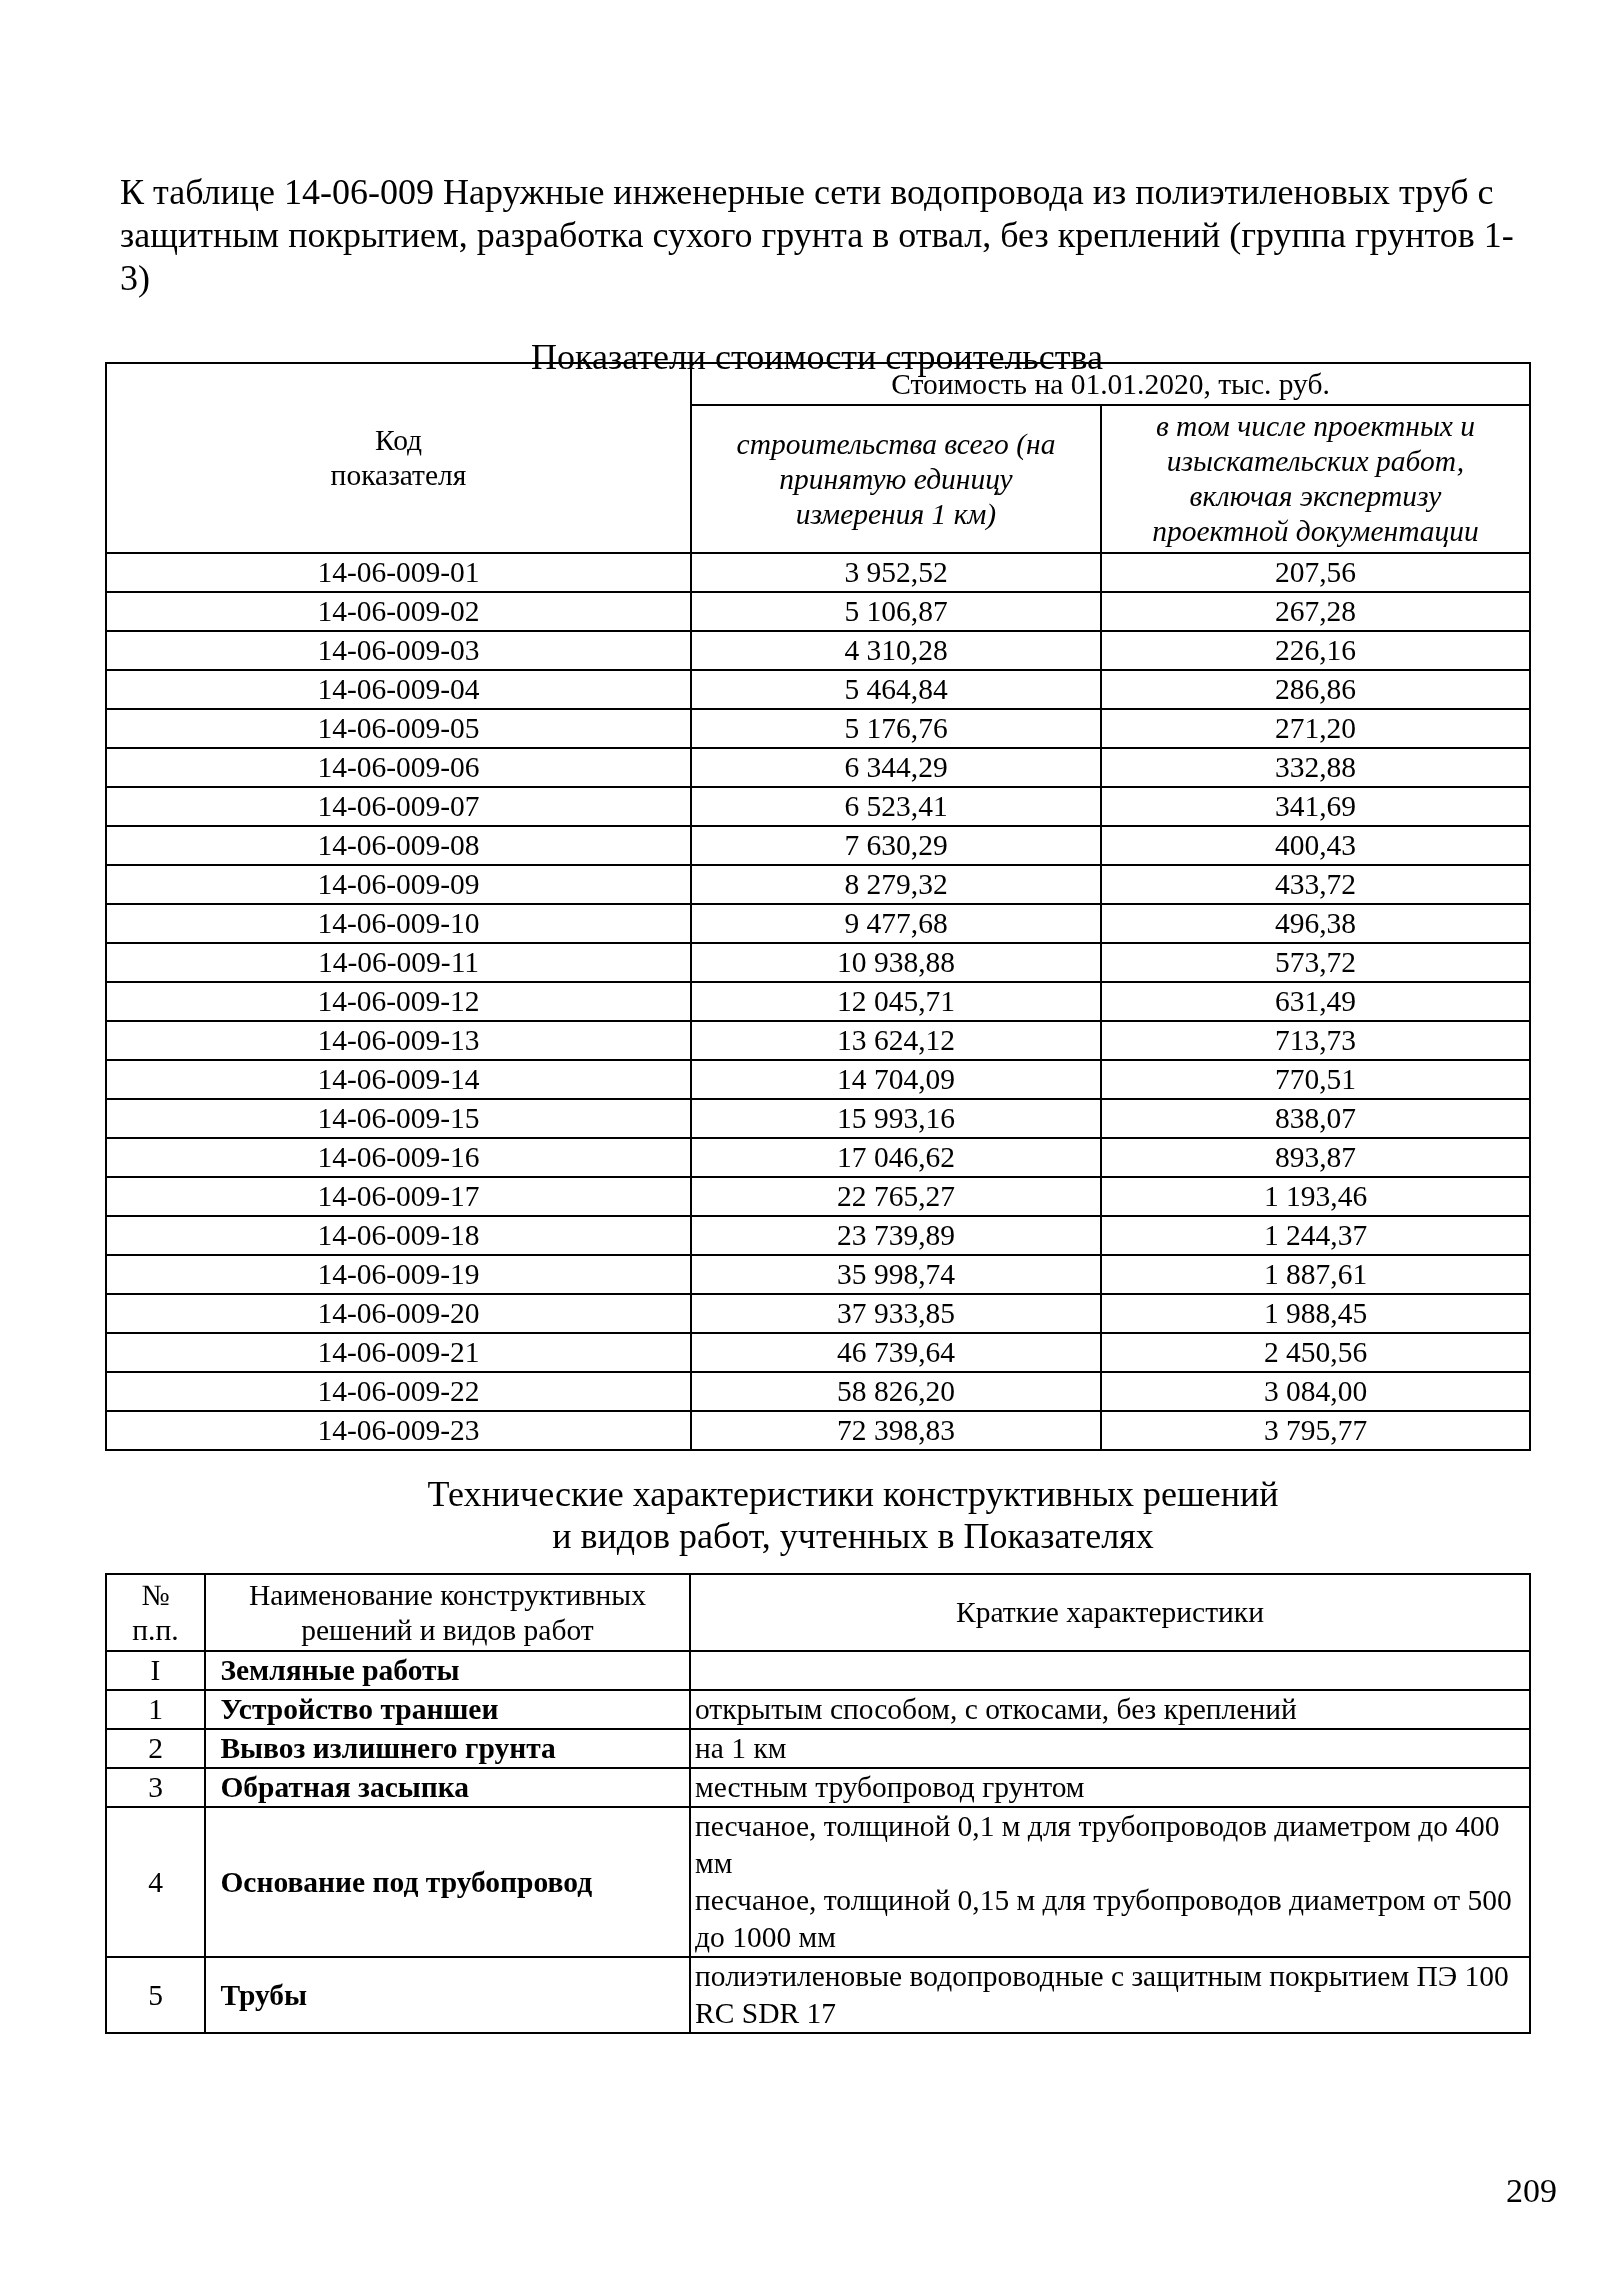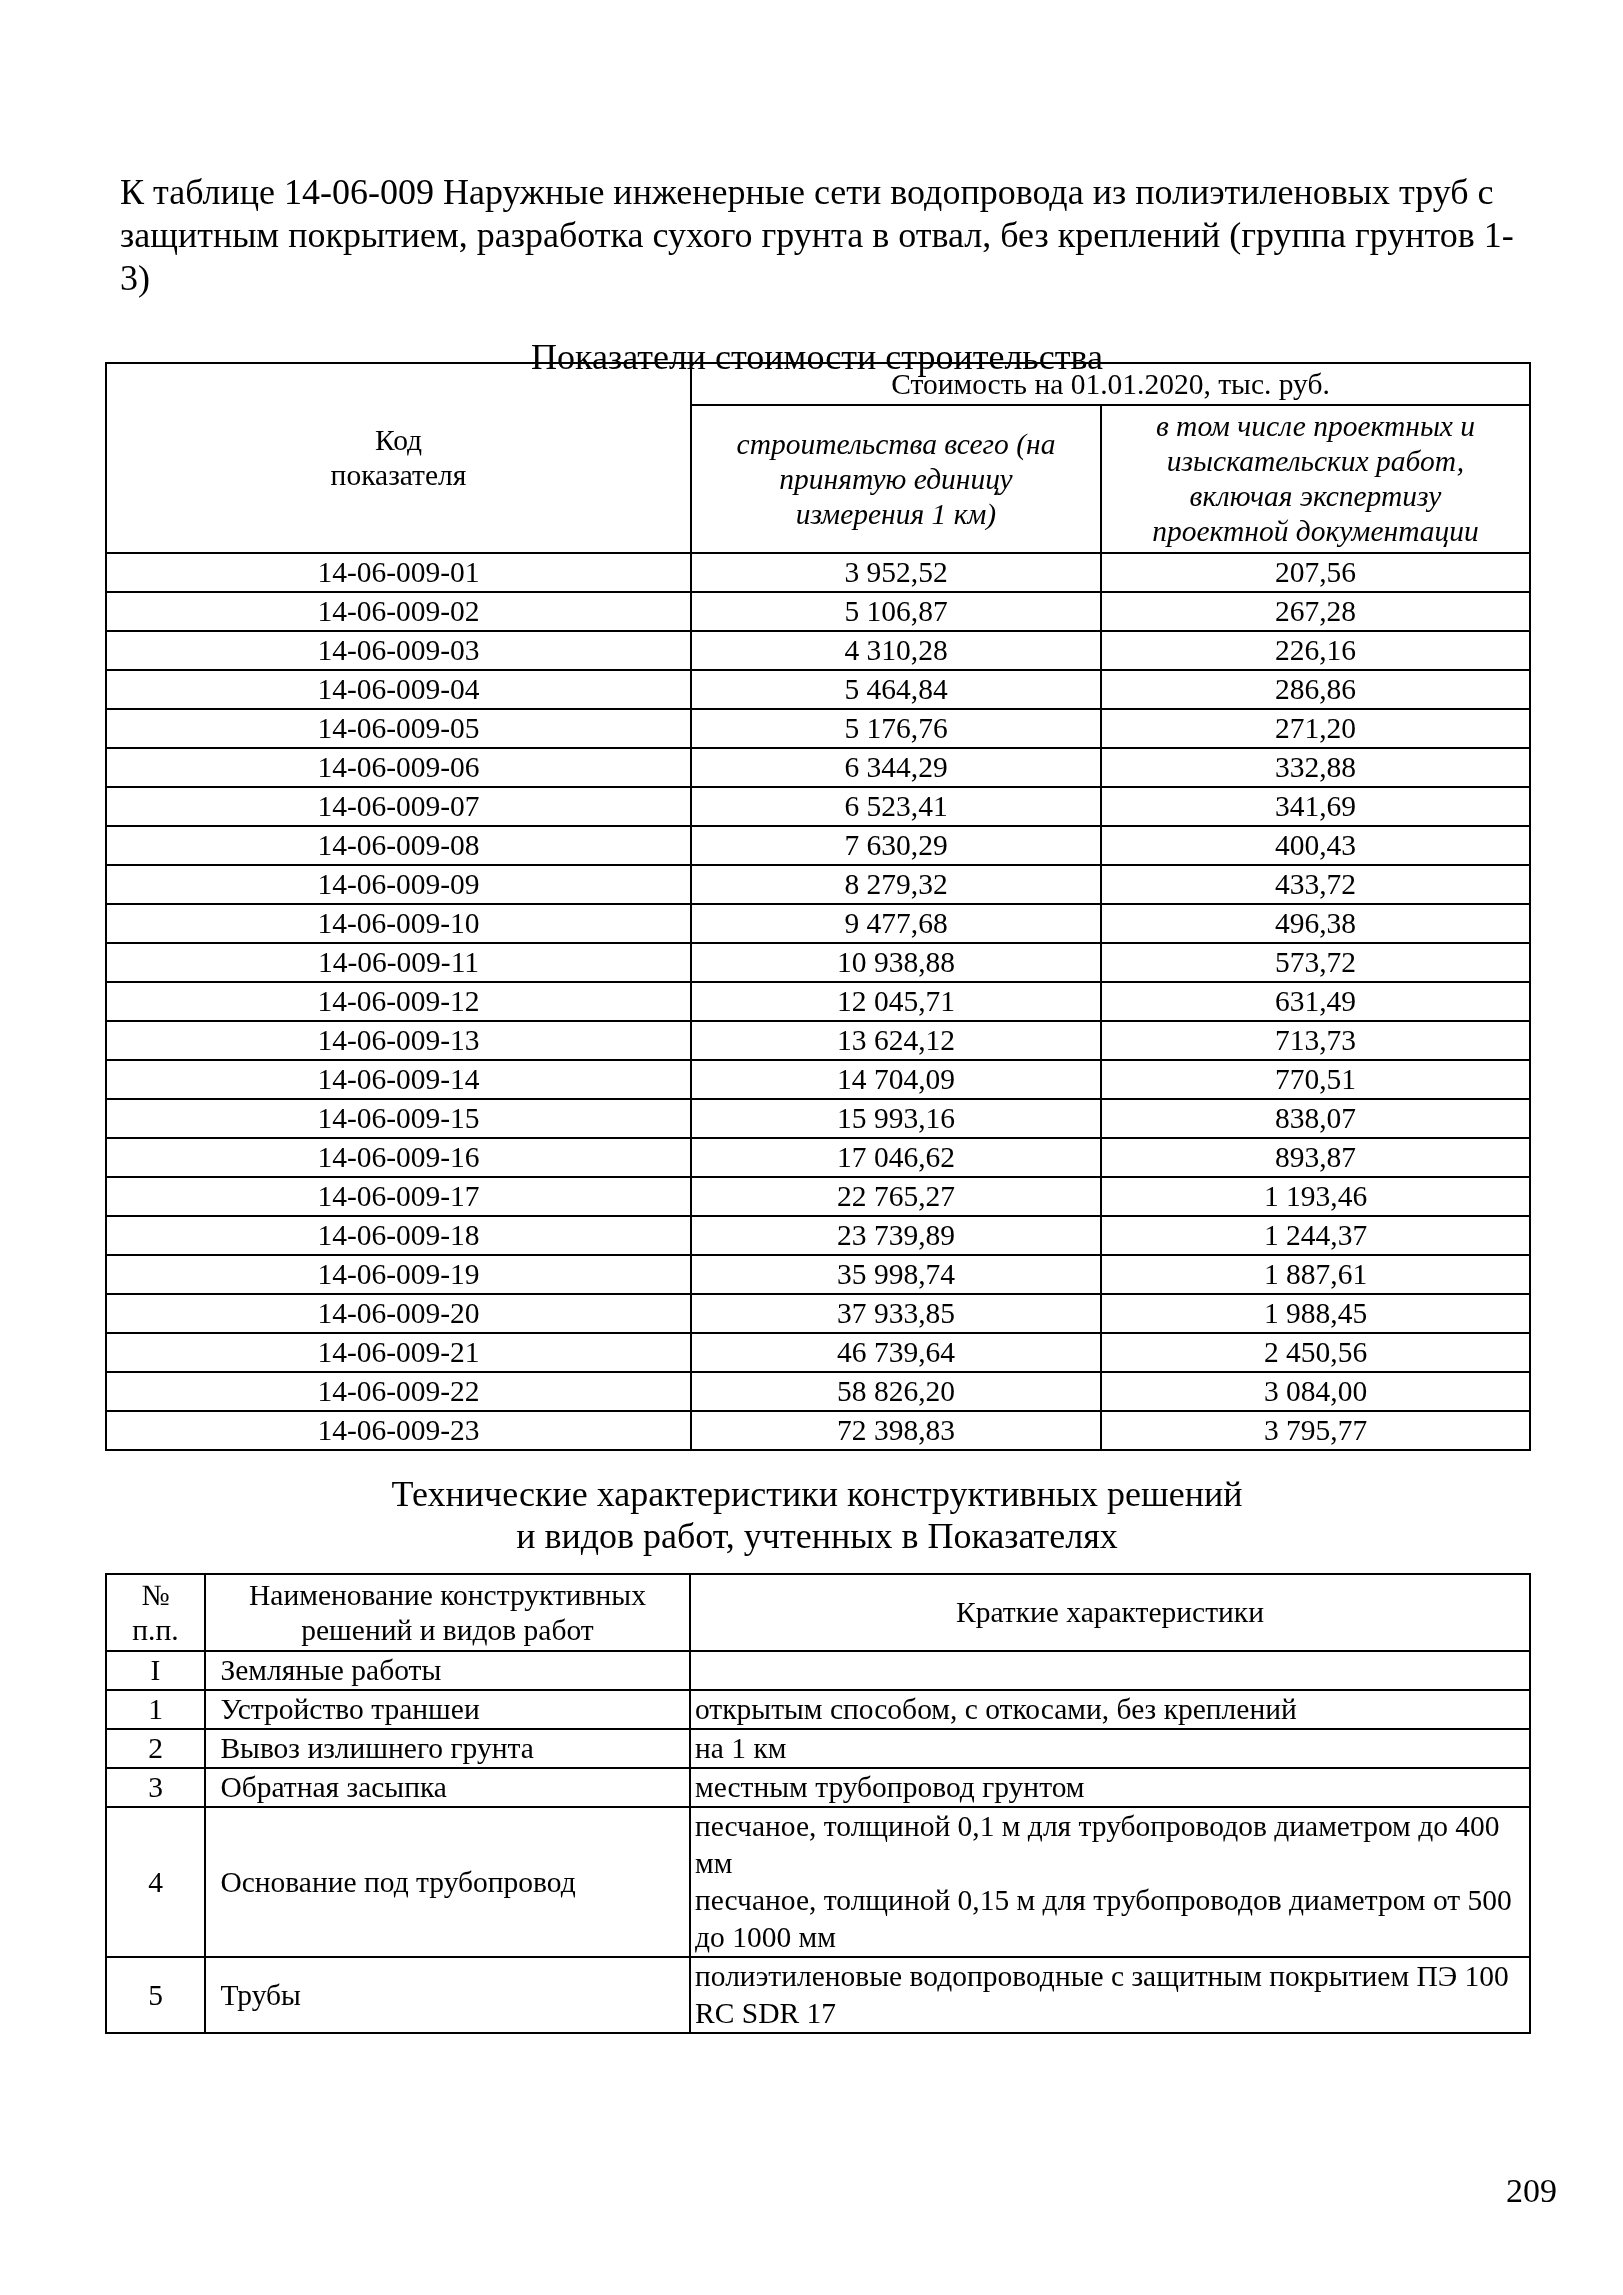--- a/index.html
+++ b/index.html
@@ -18,25 +18,25 @@
   .t1 tbody td { line-height:37px; }
   .t1 thead th { line-height:35px;border-radius:19px; }
   .t1 .h-top { height:42px; }
   .t1 .h-sub { height:148px;font-style:italic; }
   .t2 { top:1573px; font-size:29.5px; }
   .t2 td, .t2 th { vertical-align:middle; }
   .t2 thead th { line-height:35px; height:75px; }
   .t2 tbody tr.one { height:39px; }
   .t2 tbody td { line-height:37px; }
   .t2 .num { text-align:center; }
-  .t2 .name { padding-left:14.4px; text-align:left; }
+  .t2 .name { padding-left:14.4px; text-align:left;font-weight:bold; }
   .t2 .desc { padding-left:4px; padding-right:5.2px; text-align:left; }
   .t2 .hcenter { text-align:center; }
   .page-number { position:absolute; left:1506px; top:2172px; font-size:34px; }
-  .ml { white-space:pre-line; }
+  .ml { white-space:pre-line;margin-left:36px; }
 </style>
 </head>
 <body>
 
 <div class="doc-title">К таблице 14-06-009 Наружные инженерные сети водопровода из полиэтиленовых труб с защитным покрытием, разработка сухого грунта в отвал, без креплений (группа грунтов 1-3)</div>
 
 <div class="section-title" style="top:321px;margin-top:15px;">Показатели стоимости строительства</div>
 
 <table class="t1">
   <colgroup>

